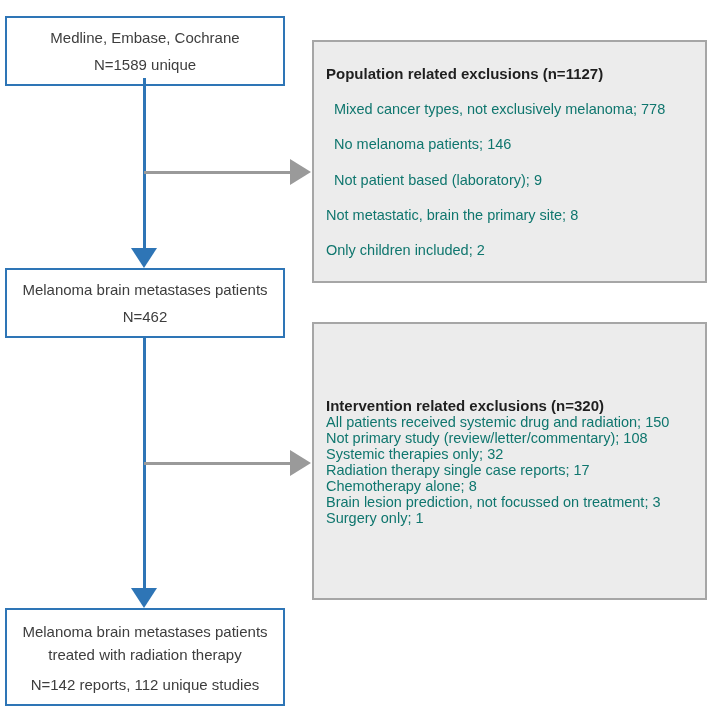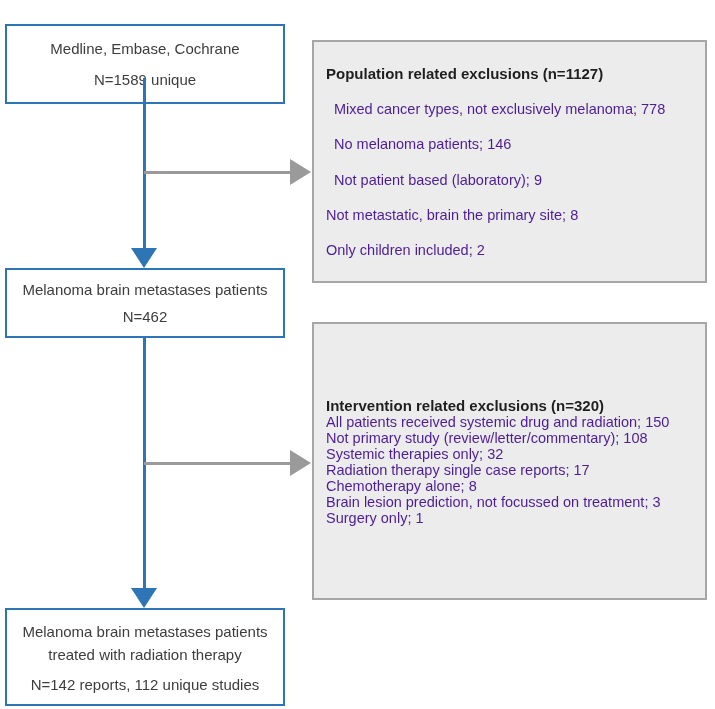--- a/index.html
+++ b/index.html
@@ -16,39 +16,39 @@
     left:5px;width:280px;
     background:#ffffff;
     border:2px solid #2e75b6;
     box-sizing:border-box;
     display:flex;flex-direction:column;
     justify-content:space-evenly;align-items:center;
     text-align:center;
     font-size:15px;line-height:1.3;
     padding:2px 8px;
   }
-  #box-sources{top:24px;height:80px;}
+  #box-sources{top:16px;height:70px;}
   #box-screened{top:268px;height:70px;}
   #box-included{top:608px;height:98px;}
   #box-included .para{line-height:1.55;}
   .panel{
     position:absolute;
     left:312px;width:395px;
     background:#ececec;
     border:2px solid #a6a6a6;
     box-sizing:border-box;
     display:flex;flex-direction:column;
     justify-content:space-evenly;
     padding:4px 12px;
     font-size:14.5px;
   }
   #panel-population{top:40px;height:243px;}
   #panel-intervention{top:322px;height:278px;justify-content:center;}
   .panel .title{font-weight:bold;color:#1f1f1f;font-size:15px;}
-  .panel .item{color:#4c1d95;}
+  .panel .item{color:#0f766e;}
   .panel .item.ind{padding-left:8px;}
   .vline{position:absolute;width:3px;background:#2e75b6;left:143px;}
   #vline-1{top:78px;height:171px;}
   #vline-2{top:338px;height:250px;}
   .arrowhead-down{
     position:absolute;left:131px;width:0;height:0;
     border-left:13px solid transparent;
     border-right:13px solid transparent;
     border-top:20px solid #2e75b6;
   }

